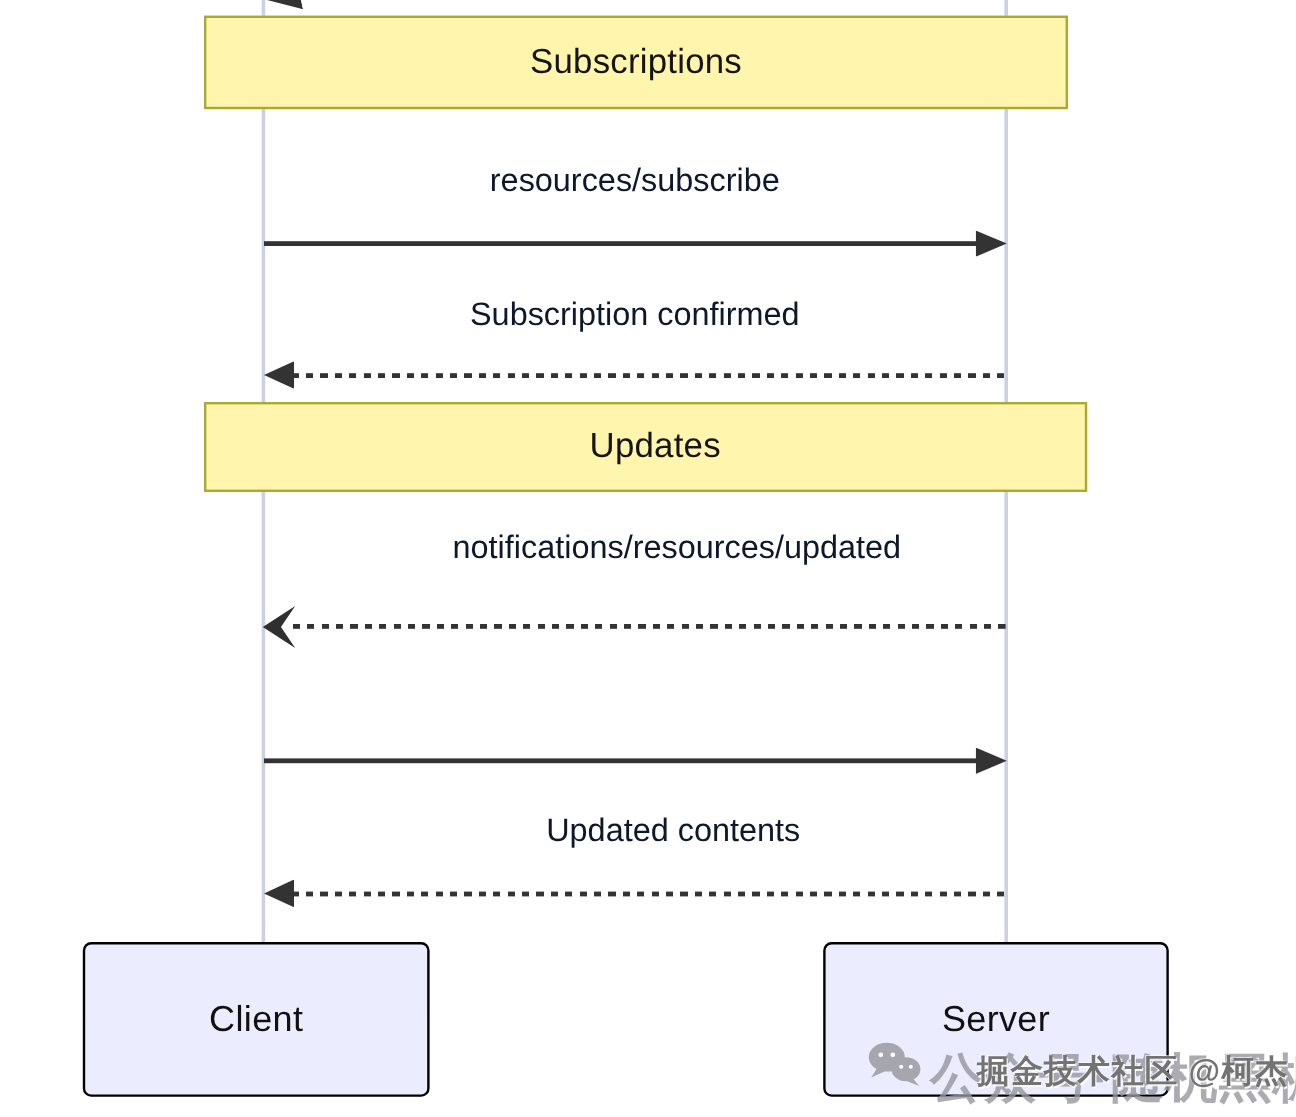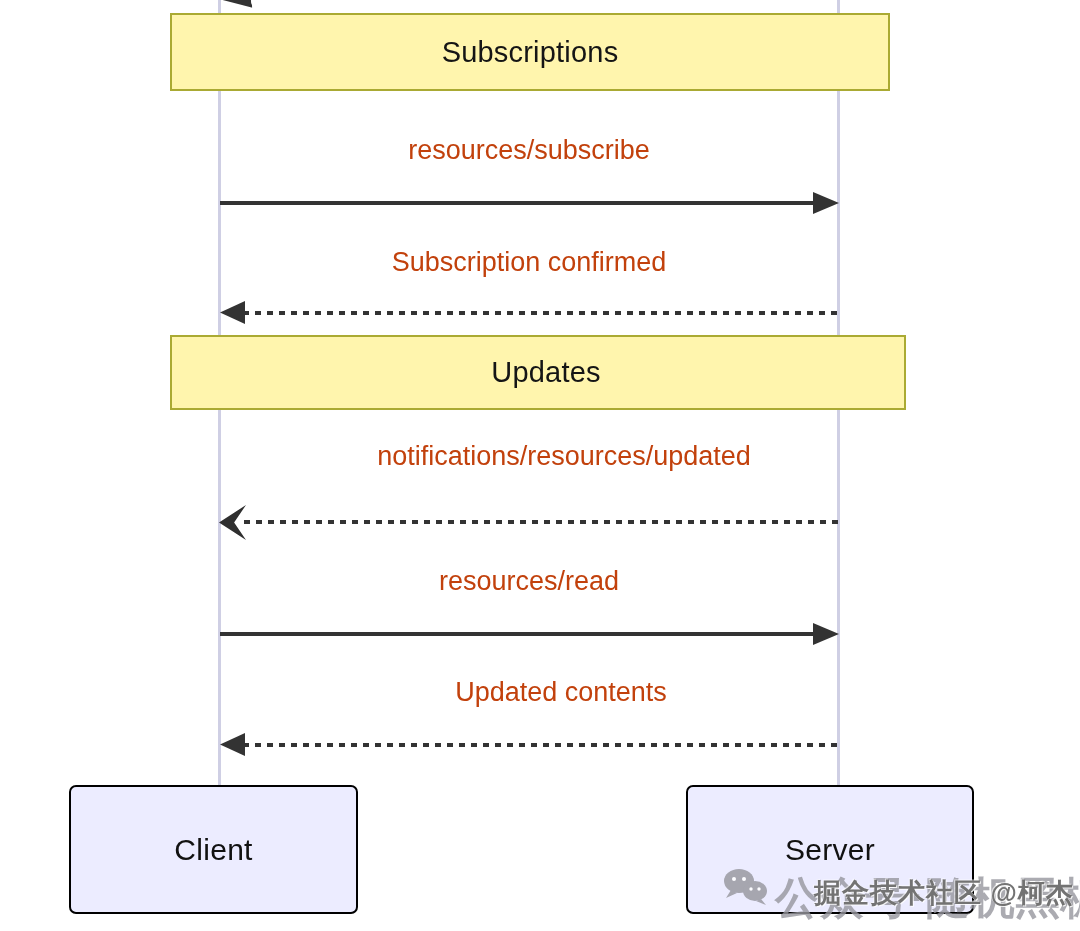--- a/index.html
+++ b/index.html
@@ -24,21 +24,21 @@
     position:absolute;left:170px;width:716px;background:#fff5ad;border:2px solid #aaaa33;
     display:flex;align-items:center;justify-content:center;
     font-size:29px;color:#151515;font-weight:500;letter-spacing:.2px;
   }
   .note.n1{top:13px;height:74px;}
   .note.n2{top:335px;height:71px;padding-left:16px;}
 
   
   .msg-label{
     position:absolute;left:219px;width:620px;height:34px;text-align:center;
-    font-size:27px;color:#c2410c;line-height:34px;white-space:nowrap;
+    font-size:27px;color:#0f172a;line-height:34px;white-space:nowrap;
   }
   .msg-label.l1{top:133px;}
   .msg-label.l2{top:245px;}
   .msg-label.l3{top:439px;margin-left:35px;}
   .msg-label.l4{top:564px;}
   .msg-label.l5{top:675px;padding-left:32px;}
 
   
   .line-solid{position:absolute;height:4px;background:#333;}
   .line-dashed{position:absolute;height:4px;
@@ -106,21 +106,20 @@
   <div class="head-right a1-head"></div>
 
   <div class="msg-label l2">Subscription confirmed</div>
   <div class="line-dashed a2-line"></div>
   <div class="head-left-tri a2-head"></div>
 
   <div class="msg-label l3">notifications/resources/updated</div>
   <div class="line-dashed a3-line"></div>
   <div class="head-left-barb a3-head"></div>
 
-  <div class="msg-label l4">resources/read</div>
   <div class="line-solid a4-line"></div>
   <div class="head-right a4-head"></div>
 
   <div class="msg-label l5">Updated contents</div>
   <div class="line-dashed a5-line"></div>
   <div class="head-left-tri a5-head"></div>
 
   <div class="actor client">
     <span>Client</span>
   </div>

